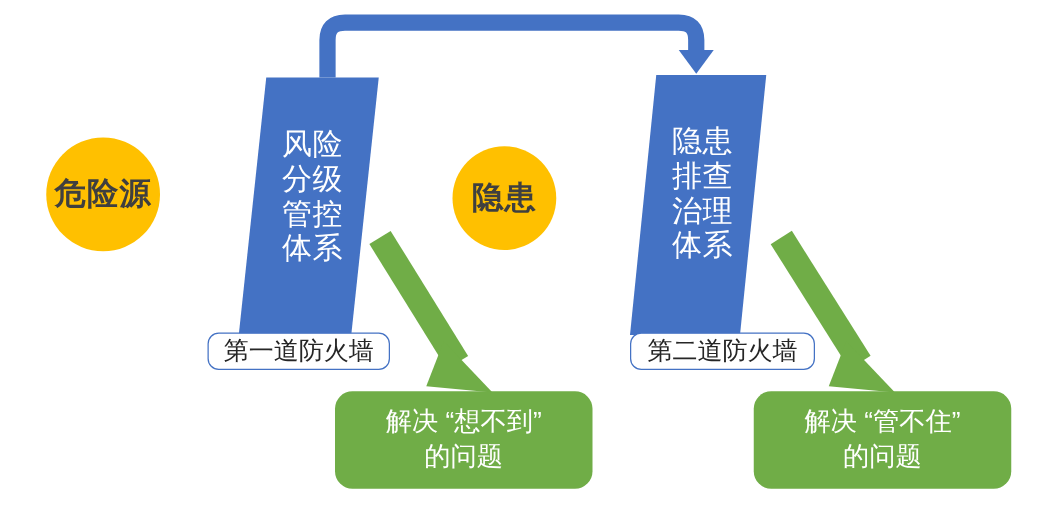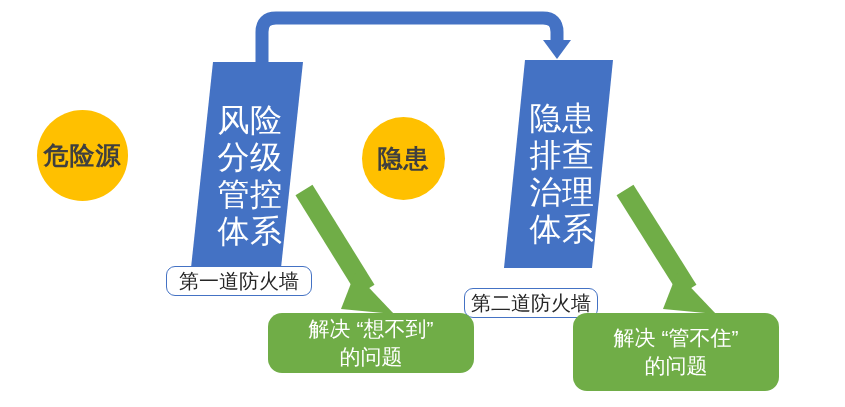--- a/index.html
+++ b/index.html
@@ -64,21 +64,21 @@
     width: 85px;
     height: 85px;
     background: radial-gradient(circle at 32% 28%, #e11313 0%, #d40909 38%, #b40000 78%, #9c0000 100%);
   }
   #circle-accident .circle-label { color: #595959; }
 
   
   .para-text {
     position: absolute;
     color: #ffffff;
-    font-size: 32px;
+    font-size: 24px;
     font-weight: 500;
     line-height: 1.16;
     text-align: center;
     white-space: pre-line;
     letter-spacing: 0.5px;
   }
   #para-text-1 { left: 213px; top: 102px; width: 74px; }
   #para-text-2 { left: 525px; top: 100px; width: 74px; }
 
   
@@ -90,40 +90,40 @@
     background: #ffffff;
     display: flex;
     align-items: center;
     justify-content: center;
     color: #262626;
     font-size: 20px;
     line-height: 1;
     white-space: nowrap;
   }
   #firewall-1 { left: 166px; top: 266px; width: 146px; height: 30px; }
-  #firewall-2 { left: 464px; top: 266px; width: 134px; height: 30px; margin-top: 22px; }
+  #firewall-2 { left: 504px; top: 266px; width: 148px; height: 30px; }
 
   
   .solution-box {
     position: absolute;
     box-sizing: border-box;
     background: #70AD47;
     border-radius: 14px;
     display: flex;
     align-items: center;
     justify-content: center;
     color: #ffffff;
     font-size: 21px;
     line-height: 1.34;
     text-align: center;
     white-space: pre-line;
     padding: 4px 8px;
   }
-  #solution-box-1 { left: 268px; top: 313px; width: 206px; height: 60px; }
-  #solution-box-2 { left: 573px; top: 313px; width: 206px; height: 78px; }
+  #solution-box-1 { left: 268px; top: 313px; width: 206px; height: 78px; }
+  #solution-box-2 { left: 603px; top: 313px; width: 206px; height: 78px; }
 </style>
 </head>
 <body>
 
 <div id="canvas">
 
   <svg class="svg-layer" viewBox="0 0 845 407">
 
     <polygon points="213,62 303,62 281,268 191,268" fill="#4472C4"></polygon>
 

